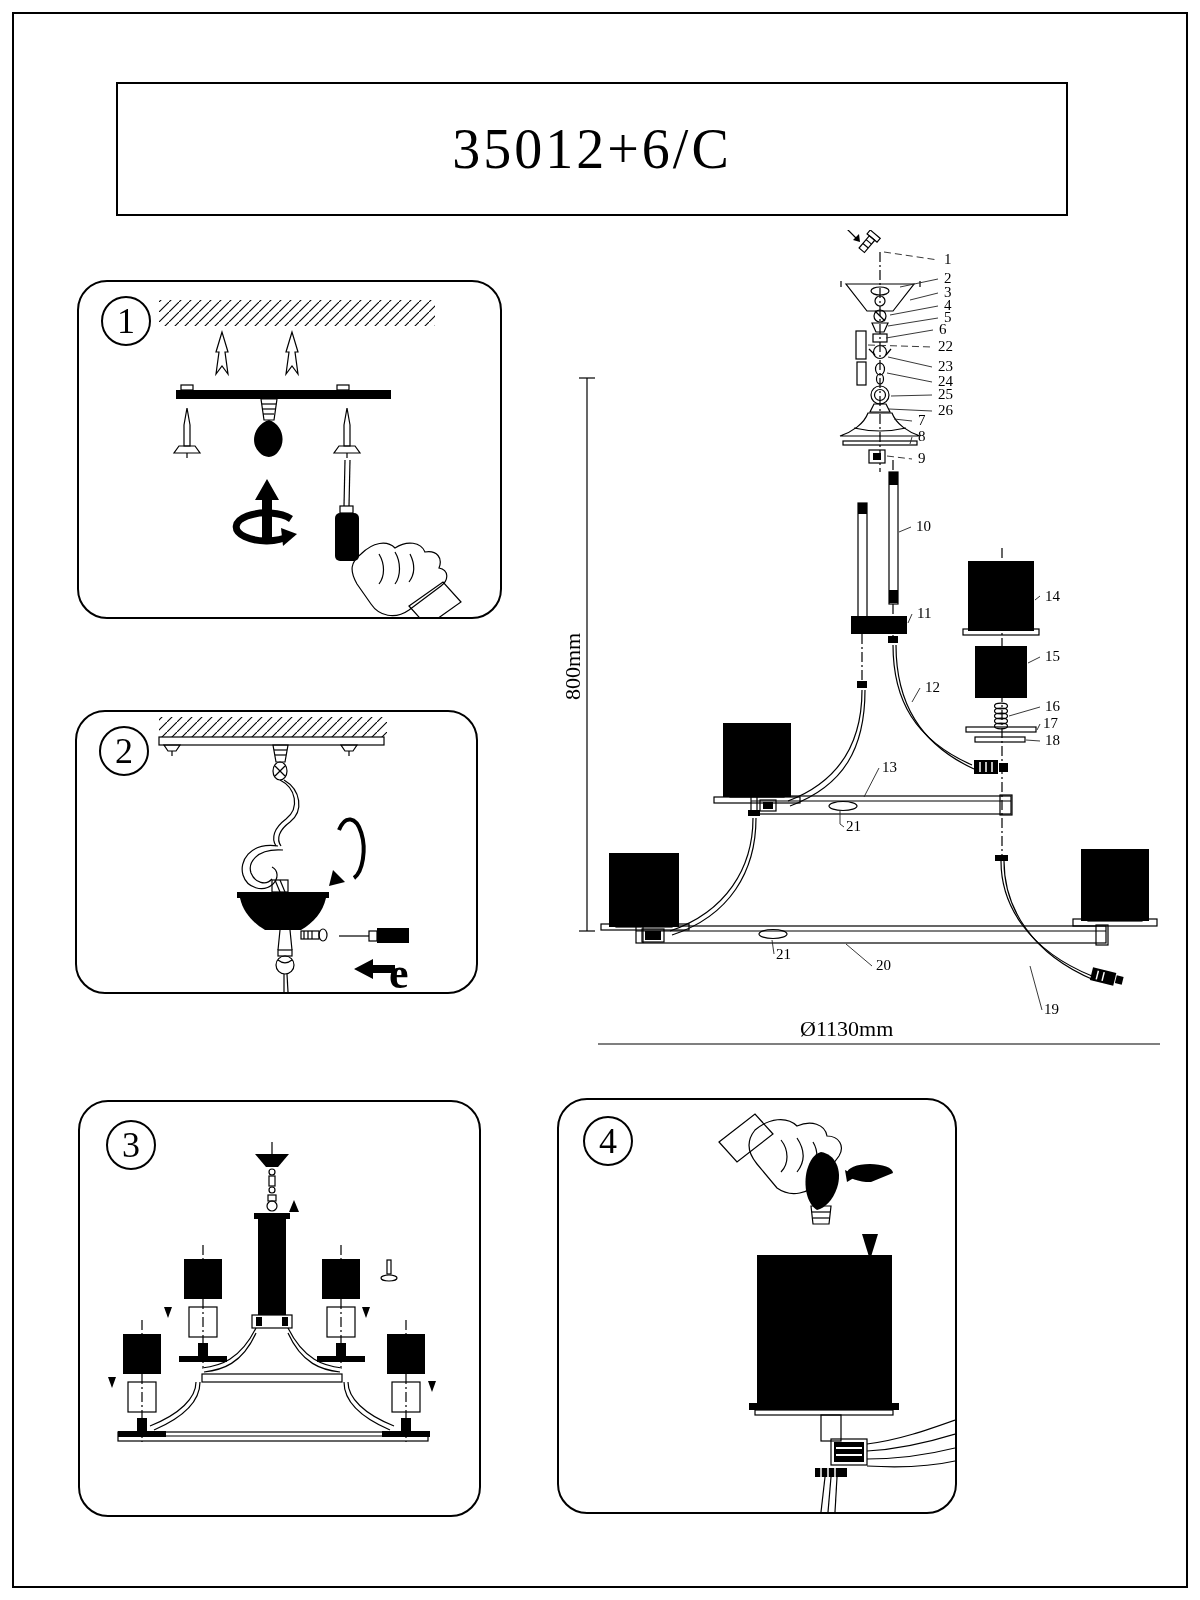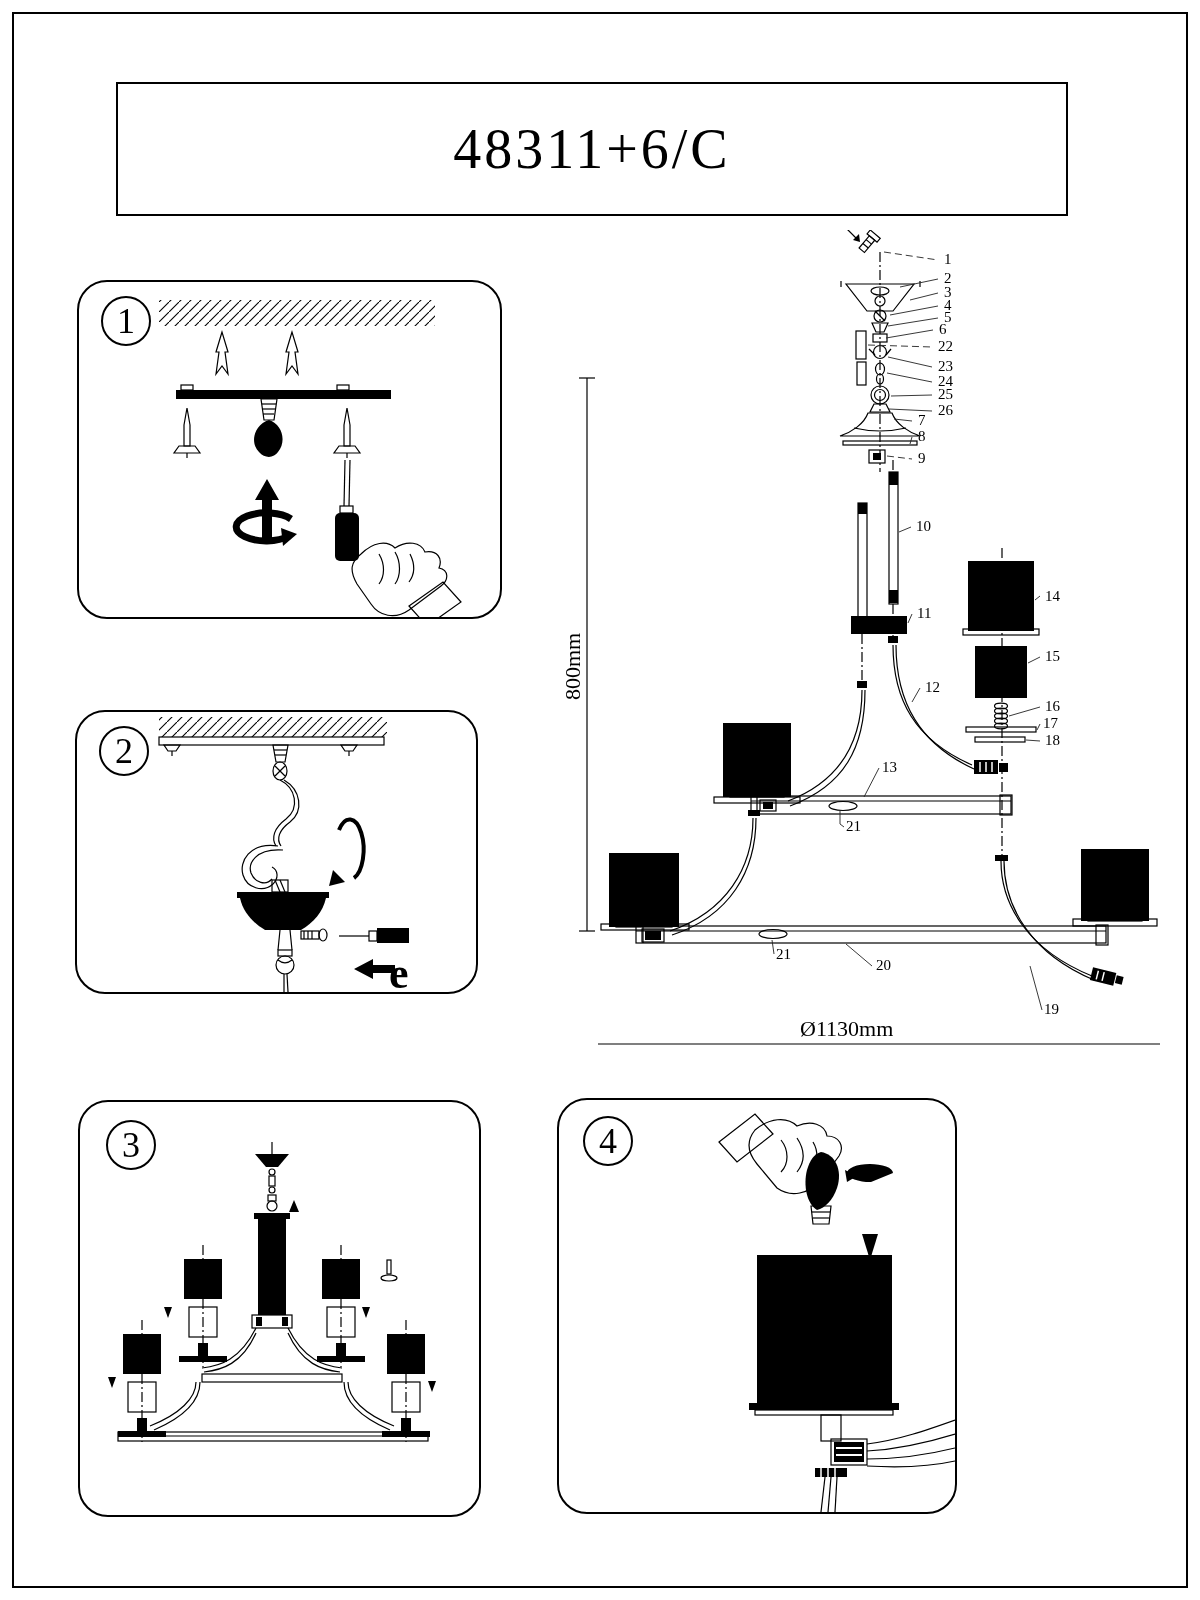--- a/index.html
+++ b/index.html
@@ -26,21 +26,21 @@
   .lbl{font-size:15px;fill:#000;}
   .dim{font-size:22px;fill:#000;}
 </style>
 </head>
 <body>
 
 <div class="page">
   <div class="page-border"></div>
 
   <div class="title-box">
-    <span class="title-text">48311+6/C</span>
+    <span class="title-text">35012+6/C</span>
   </div>
 
   <div class="step-box" style="left:77px;top:280px;width:421px;height:335px;">
     <div class="badge" style="left:22px;top:14px;">
       <span>1</span>
     </div>
     <svg class="step-svg" width="421" height="335" viewBox="0 0 421 335">
       <defs>
         <pattern id="h1" patternUnits="userSpaceOnUse" width="10" height="10">
           <line x1="0" y1="10" x2="10" y2="0" stroke="#000" stroke-width="1.1"></line>

